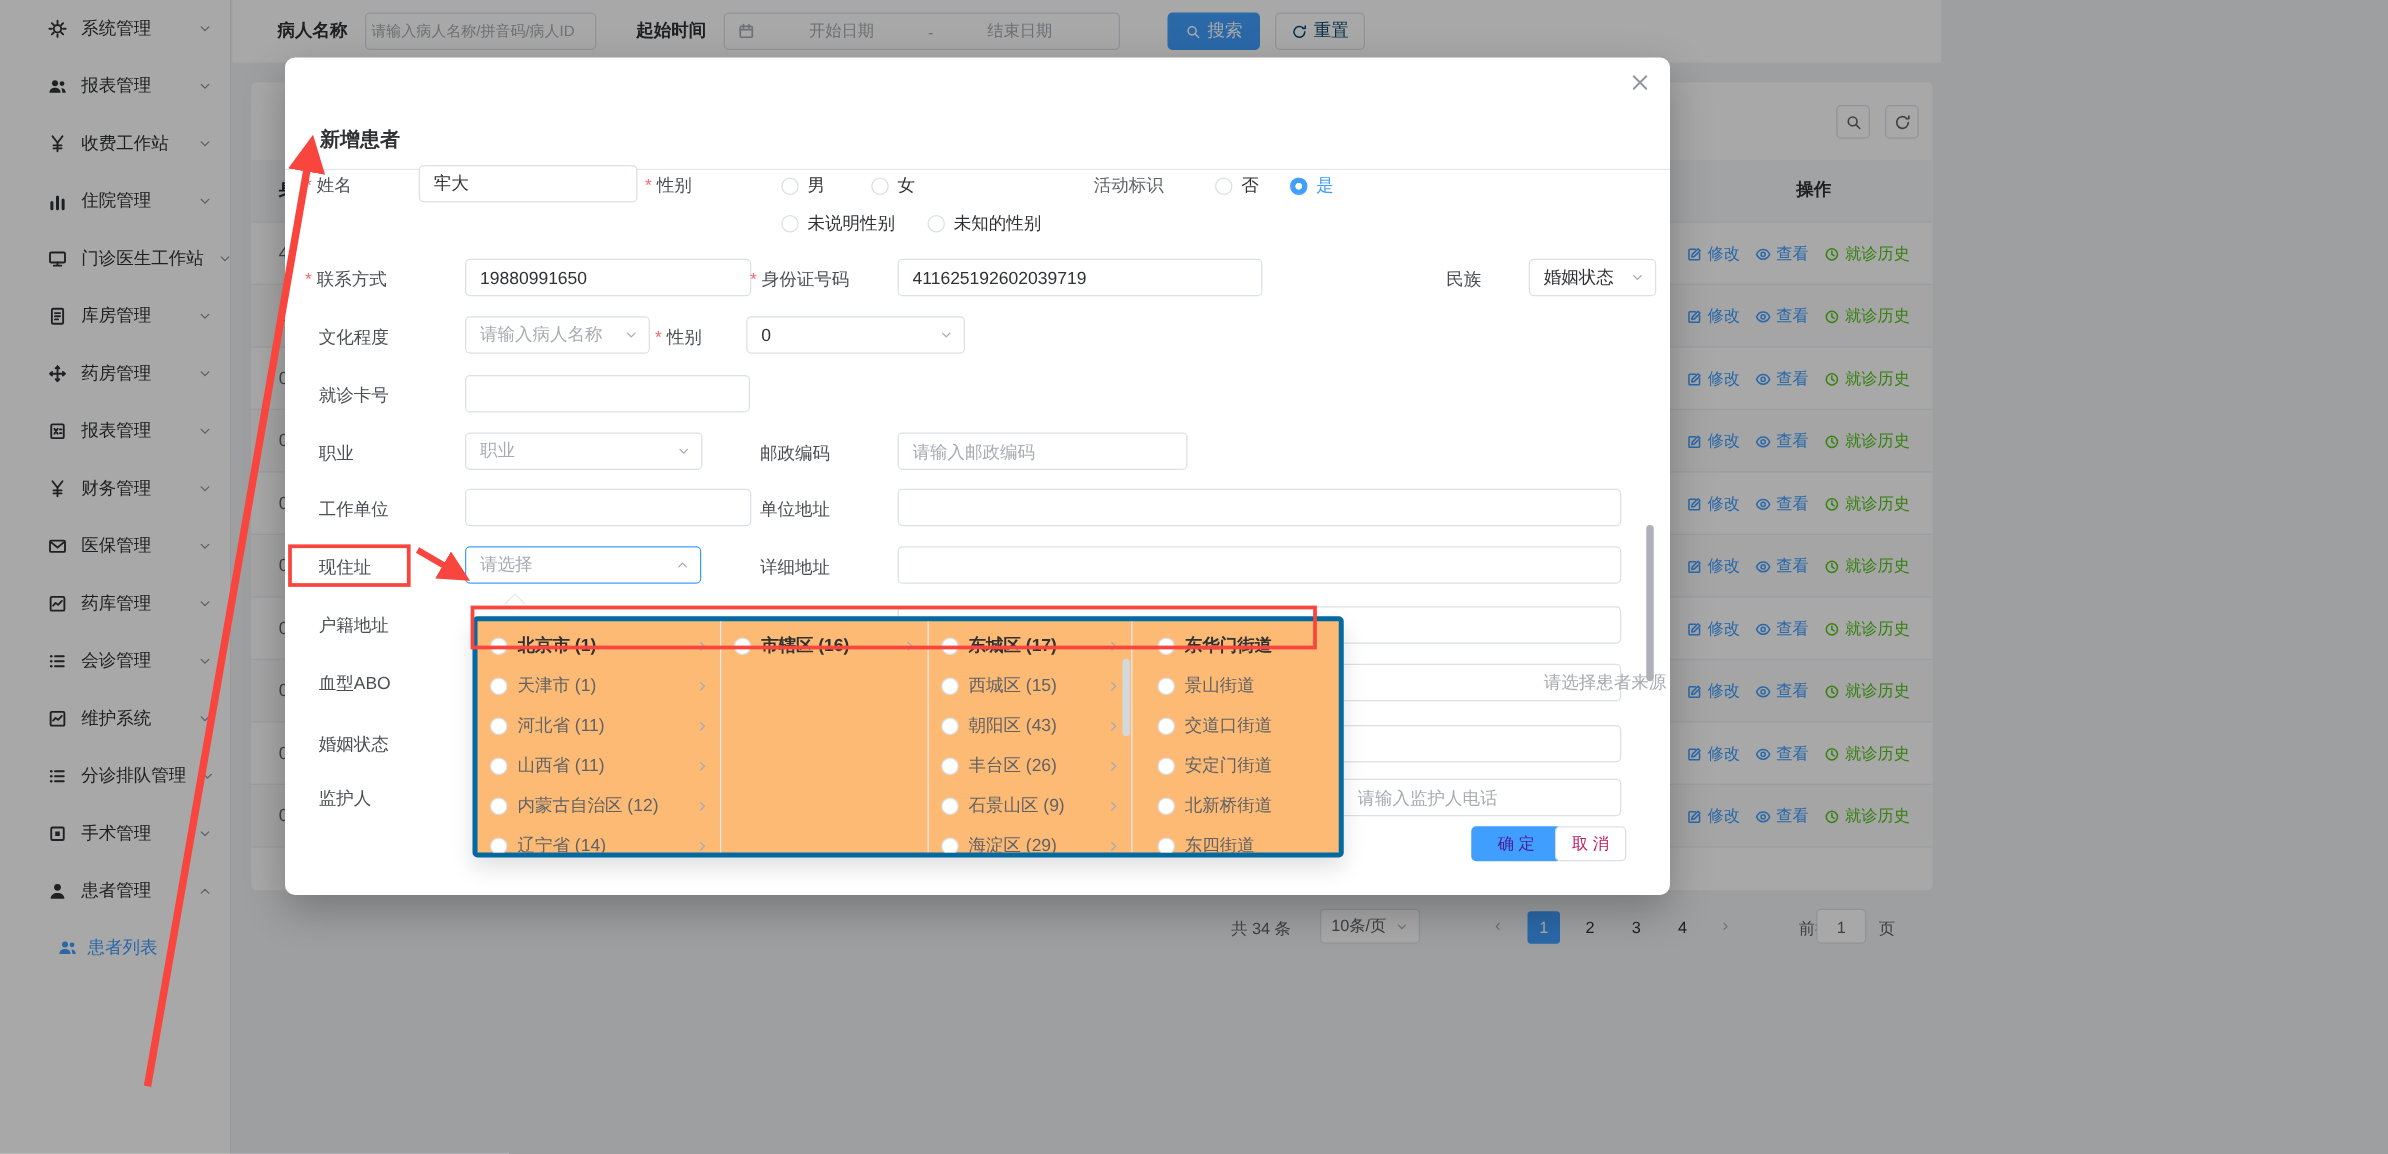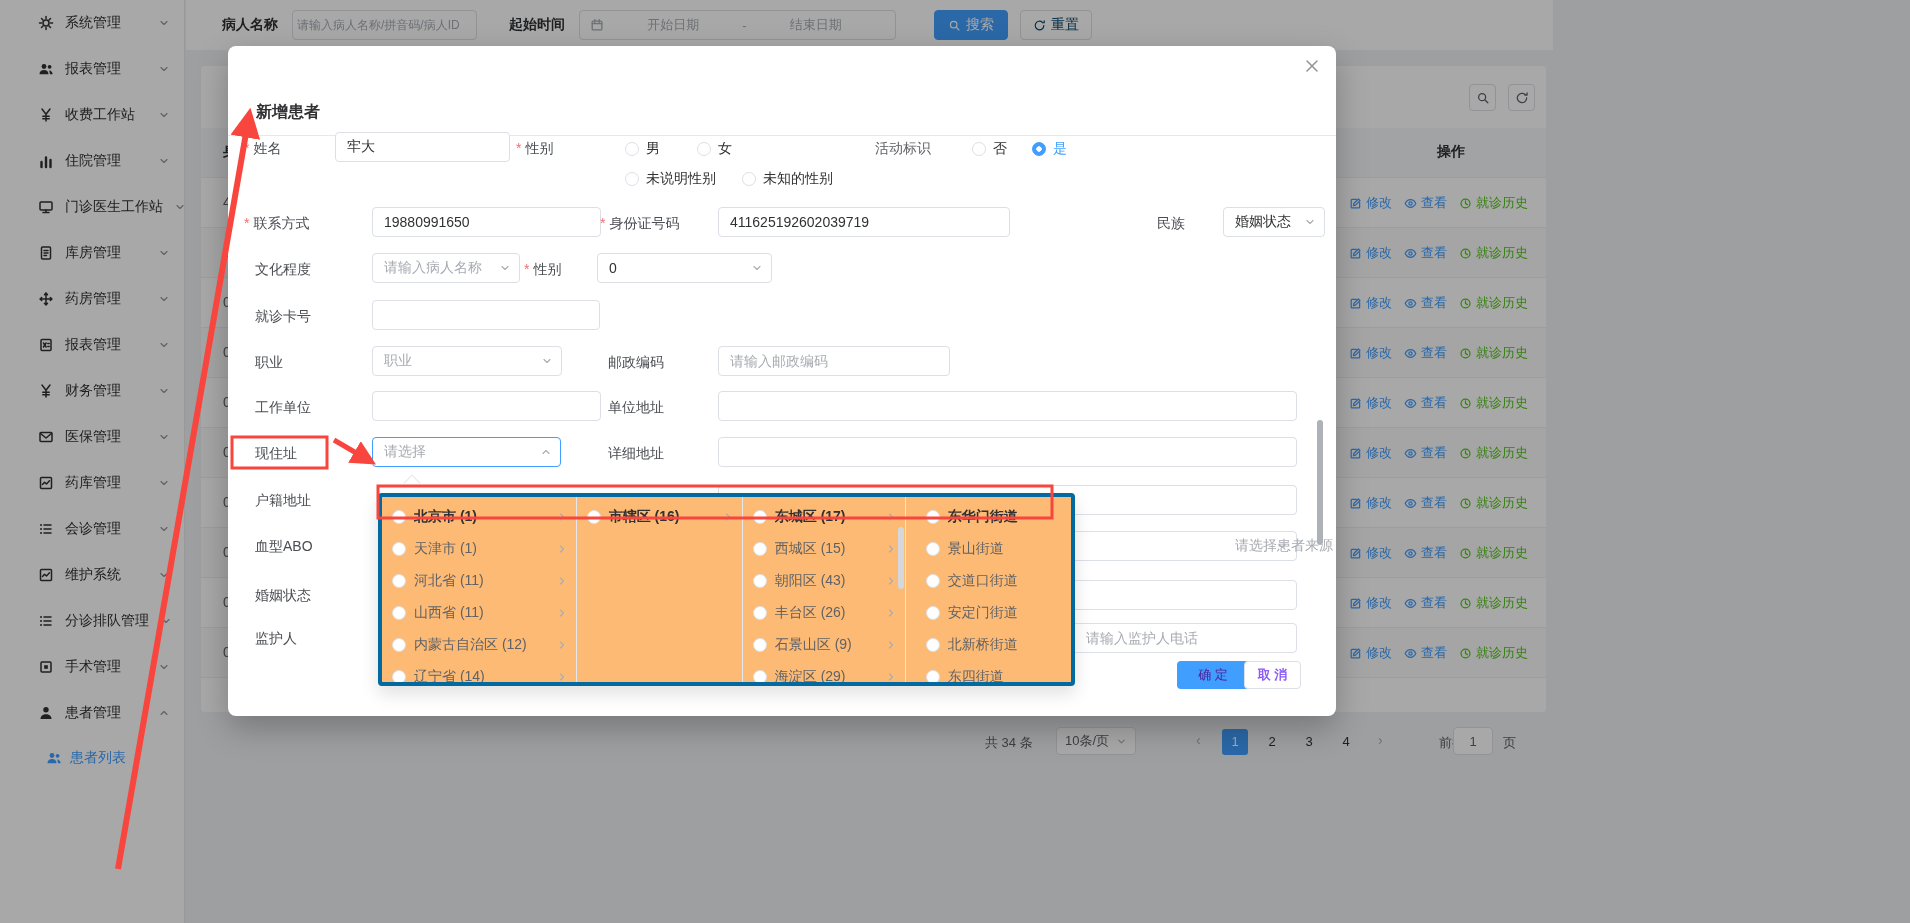--- a/index.html
+++ b/index.html
@@ -86,21 +86,21 @@
   .sel .chev { position:absolute; right:8px; width:12px; height:12px; color:#a8abb2; }
   .sel.focused { border-color:var(--accent); }
   .radio { position:absolute; display:flex; align-items:center; gap:7px; font-size:14px; color:#303133; cursor:pointer; }
   .radio .dot { width:14px; height:14px; border:1px solid #dcdfe6; border-radius:50%; background:#fff; }
   .radio.on .dot { border-color:var(--accent); background:var(--accent); box-shadow:inset 0 0 0 3px var(--accent);
                    background:radial-gradient(circle at center,#fff 0 2.5px,var(--accent) 3px); }
   .radio.on span.t { color:var(--accent); }
   .m-btn { position:absolute; height:28px; border-radius:4px; font-size:13px; display:flex; align-items:center;
            justify-content:center; cursor:pointer; white-space:nowrap; }
   .m-btn.confirm { left:949px; top:615px; width:72px; background:var(--accent); color:#4c1d95; }
-  .m-btn.cancel { left:1016px; top:615px; width:57px; background:#fff; border:1px solid #dcdfe6; color:#8b5cf6;font-weight:bold; }
+  .m-btn.cancel { left:1016px; top:615px; width:57px; background:#fff; border:1px solid #dcdfe6; color:#be185d; }
   .m-scroll { position:absolute; left:1089px; top:374px; width:6px; height:125px; border-radius:3px; background:#aeb1b7; }
 
   
   .cascader { position:absolute; left:150px; top:437px; width:697px; height:193px; background:#fdba74;
               border:4px solid #0369a1; border-radius:4px; box-shadow:0 8px 18px rgba(0,0,0,.12);
               display:flex; z-index:5; overflow:hidden;margin-top:10px; }
   .cas-col { border-right:1px solid #e4e7ed; padding-top:4px; position:relative; }
   .cas-col:last-child { border-right:none;padding-left:10px; }
   .cas-item { height:32px; display:flex; align-items:center; gap:8px; padding:0 8px 0 10px;
               font-size:14px; color:#606266; cursor:pointer; }

